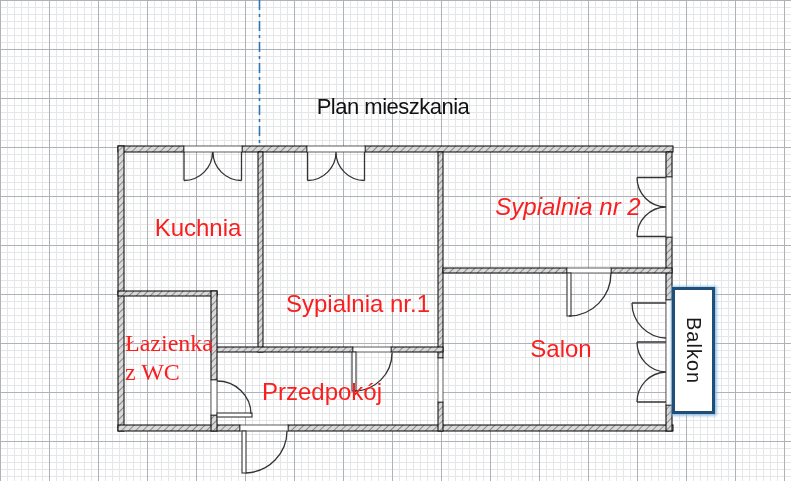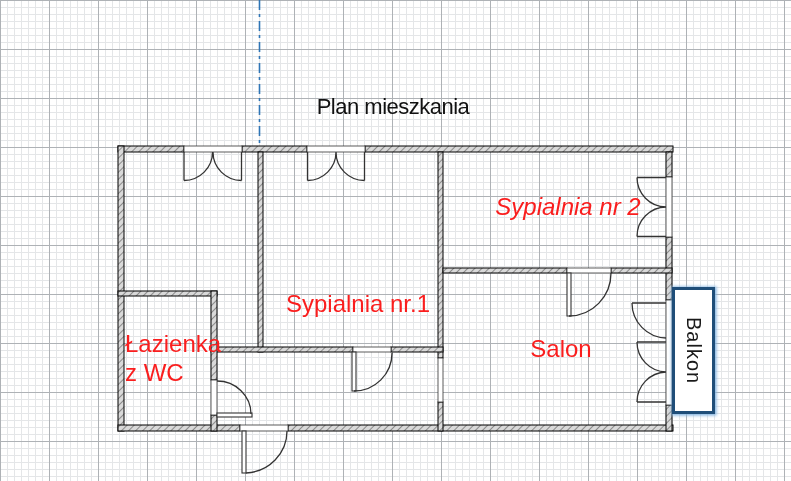--- a/index.html
+++ b/index.html
@@ -24,21 +24,21 @@
   .opening{fill:#ffffff;stroke:var(--door-stroke);stroke-width:0.8;}
   .swing{fill:none;stroke:var(--door-stroke);stroke-width:1.3;}
   .leaf{fill:#ffffff;stroke:var(--door-stroke);stroke-width:1.1;}
   .guide{stroke:var(--guide-blue);stroke-width:1.6;stroke-dasharray:10 4 3 4;}
   .hatchline{stroke:var(--wall-hatch);stroke-width:1.1;}
   .hatchbg{fill:var(--wall-fill);}
   .label{
     position:absolute;color:var(--label-red);font-size:24px;line-height:1.1;
     white-space:nowrap;transform:translate(-50%,-50%);
   }
-  .label.multiline{transform:none;white-space:normal;line-height:29px;}
+  .label.multiline{transform:none;white-space:normal;line-height:29px;font-family:Liberation Serif, serif;}
   .title{
     position:absolute;color:var(--title-black);font-size:22px;letter-spacing:-0.5px;
     white-space:nowrap;transform:translate(-50%,-50%);
   }
   .balcony{
     position:absolute;left:672px;top:287px;width:43px;height:127px;
     box-sizing:border-box;border:3px solid var(--balcony-navy);
     background:#ffffff;box-shadow:0 0 3px 1.5px var(--balcony-glow);
     display:flex;align-items:center;justify-content:center;
   }
@@ -128,26 +128,28 @@
       <path class="swing" d="M287,431 A43,42 0 0 1 246,473"></path>
     </g>
   </svg>
 
   <div class="balcony">
     <span class="balcony-label">Balkon</span>
   </div>
 
   <div class="title" style="left:393px;top:107px;">Plan mieszkania</div>
 
+  <div class="label" style="left:198px;top:228px;">Kuchnia</div>
 
   <div class="label" style="left:358px;top:256px;margin-top:48px;">Sypialnia nr.1</div>
 
   <div class="label" style="left:568px;top:207px;font-style:italic;">Sypialnia nr 2</div>
 
   <div class="label multiline" style="left:125px;top:329px;">
     <div>Łazienka</div>
     <div>z WC</div>
   </div>
 
+  <div class="label" style="left:322px;top:392px;">Przedpokój</div>
 
   <div class="label" style="left:561px;top:349px;">Salon</div>
 
 </div>
 
 </body></html>

